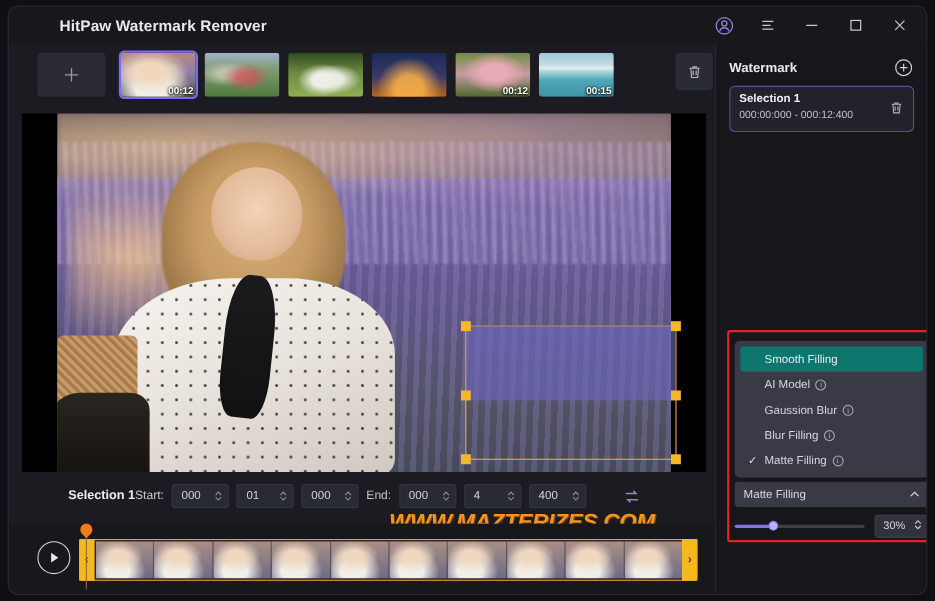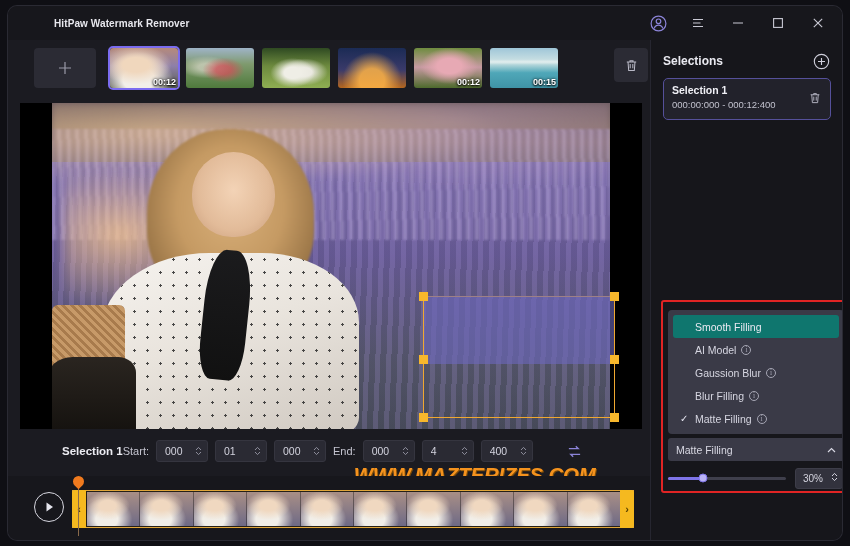--- a/index.html
+++ b/index.html
@@ -19,21 +19,21 @@
   }
 
   
   .titlebar {
     position: absolute; left:0; top:0; width: 834px; height: 34px;
     background: #17171c;
     display: flex; align-items: center;
   }
   .app-title {
     margin-left: 16px;
-    color: #e8e8ee; font-size: 10px; font-weight: bold;
+    color: #e8e8ee; font-size: 14px; font-weight: bold;
     letter-spacing: .1px;
     padding-left: 30px;
   }
   .winbtns { position: absolute; right: 4px; top: 0; height: 34px; display: flex; align-items: center; }
   .winbtn {
     width: 40px; height: 34px; display: flex; align-items: center; justify-content: center;
     color: #c9c9d4;
   }
   .winbtn svg { display: block; }
   .acct-circle { color: #8c84d8; }
@@ -518,21 +518,21 @@
           </div>
       </div>
       <div class="trim trim-l">‹</div>
       <div class="trim trim-r">›</div>
     </div>
     <div class="playhead"></div>
   </div>
 
   <div class="rightpanel">
     <div class="rp-head">
-      <div class="rp-title">Selections</div>
+      <div class="rp-title">Watermark</div>
       <div class="plusbtn">
         <svg width="17" height="17" viewBox="0 0 18 18" stroke="currentColor" fill="none" stroke-width="1.2">
           <circle cx="9" cy="9" r="7.6"></circle>
             <line x1="9" y1="5.3" x2="9" y2="12.7"></line>
             <line x1="5.3" y1="9" x2="12.7" y2="9"></line>
         </svg>
       </div>
     </div>
 
     <div class="selcard">

